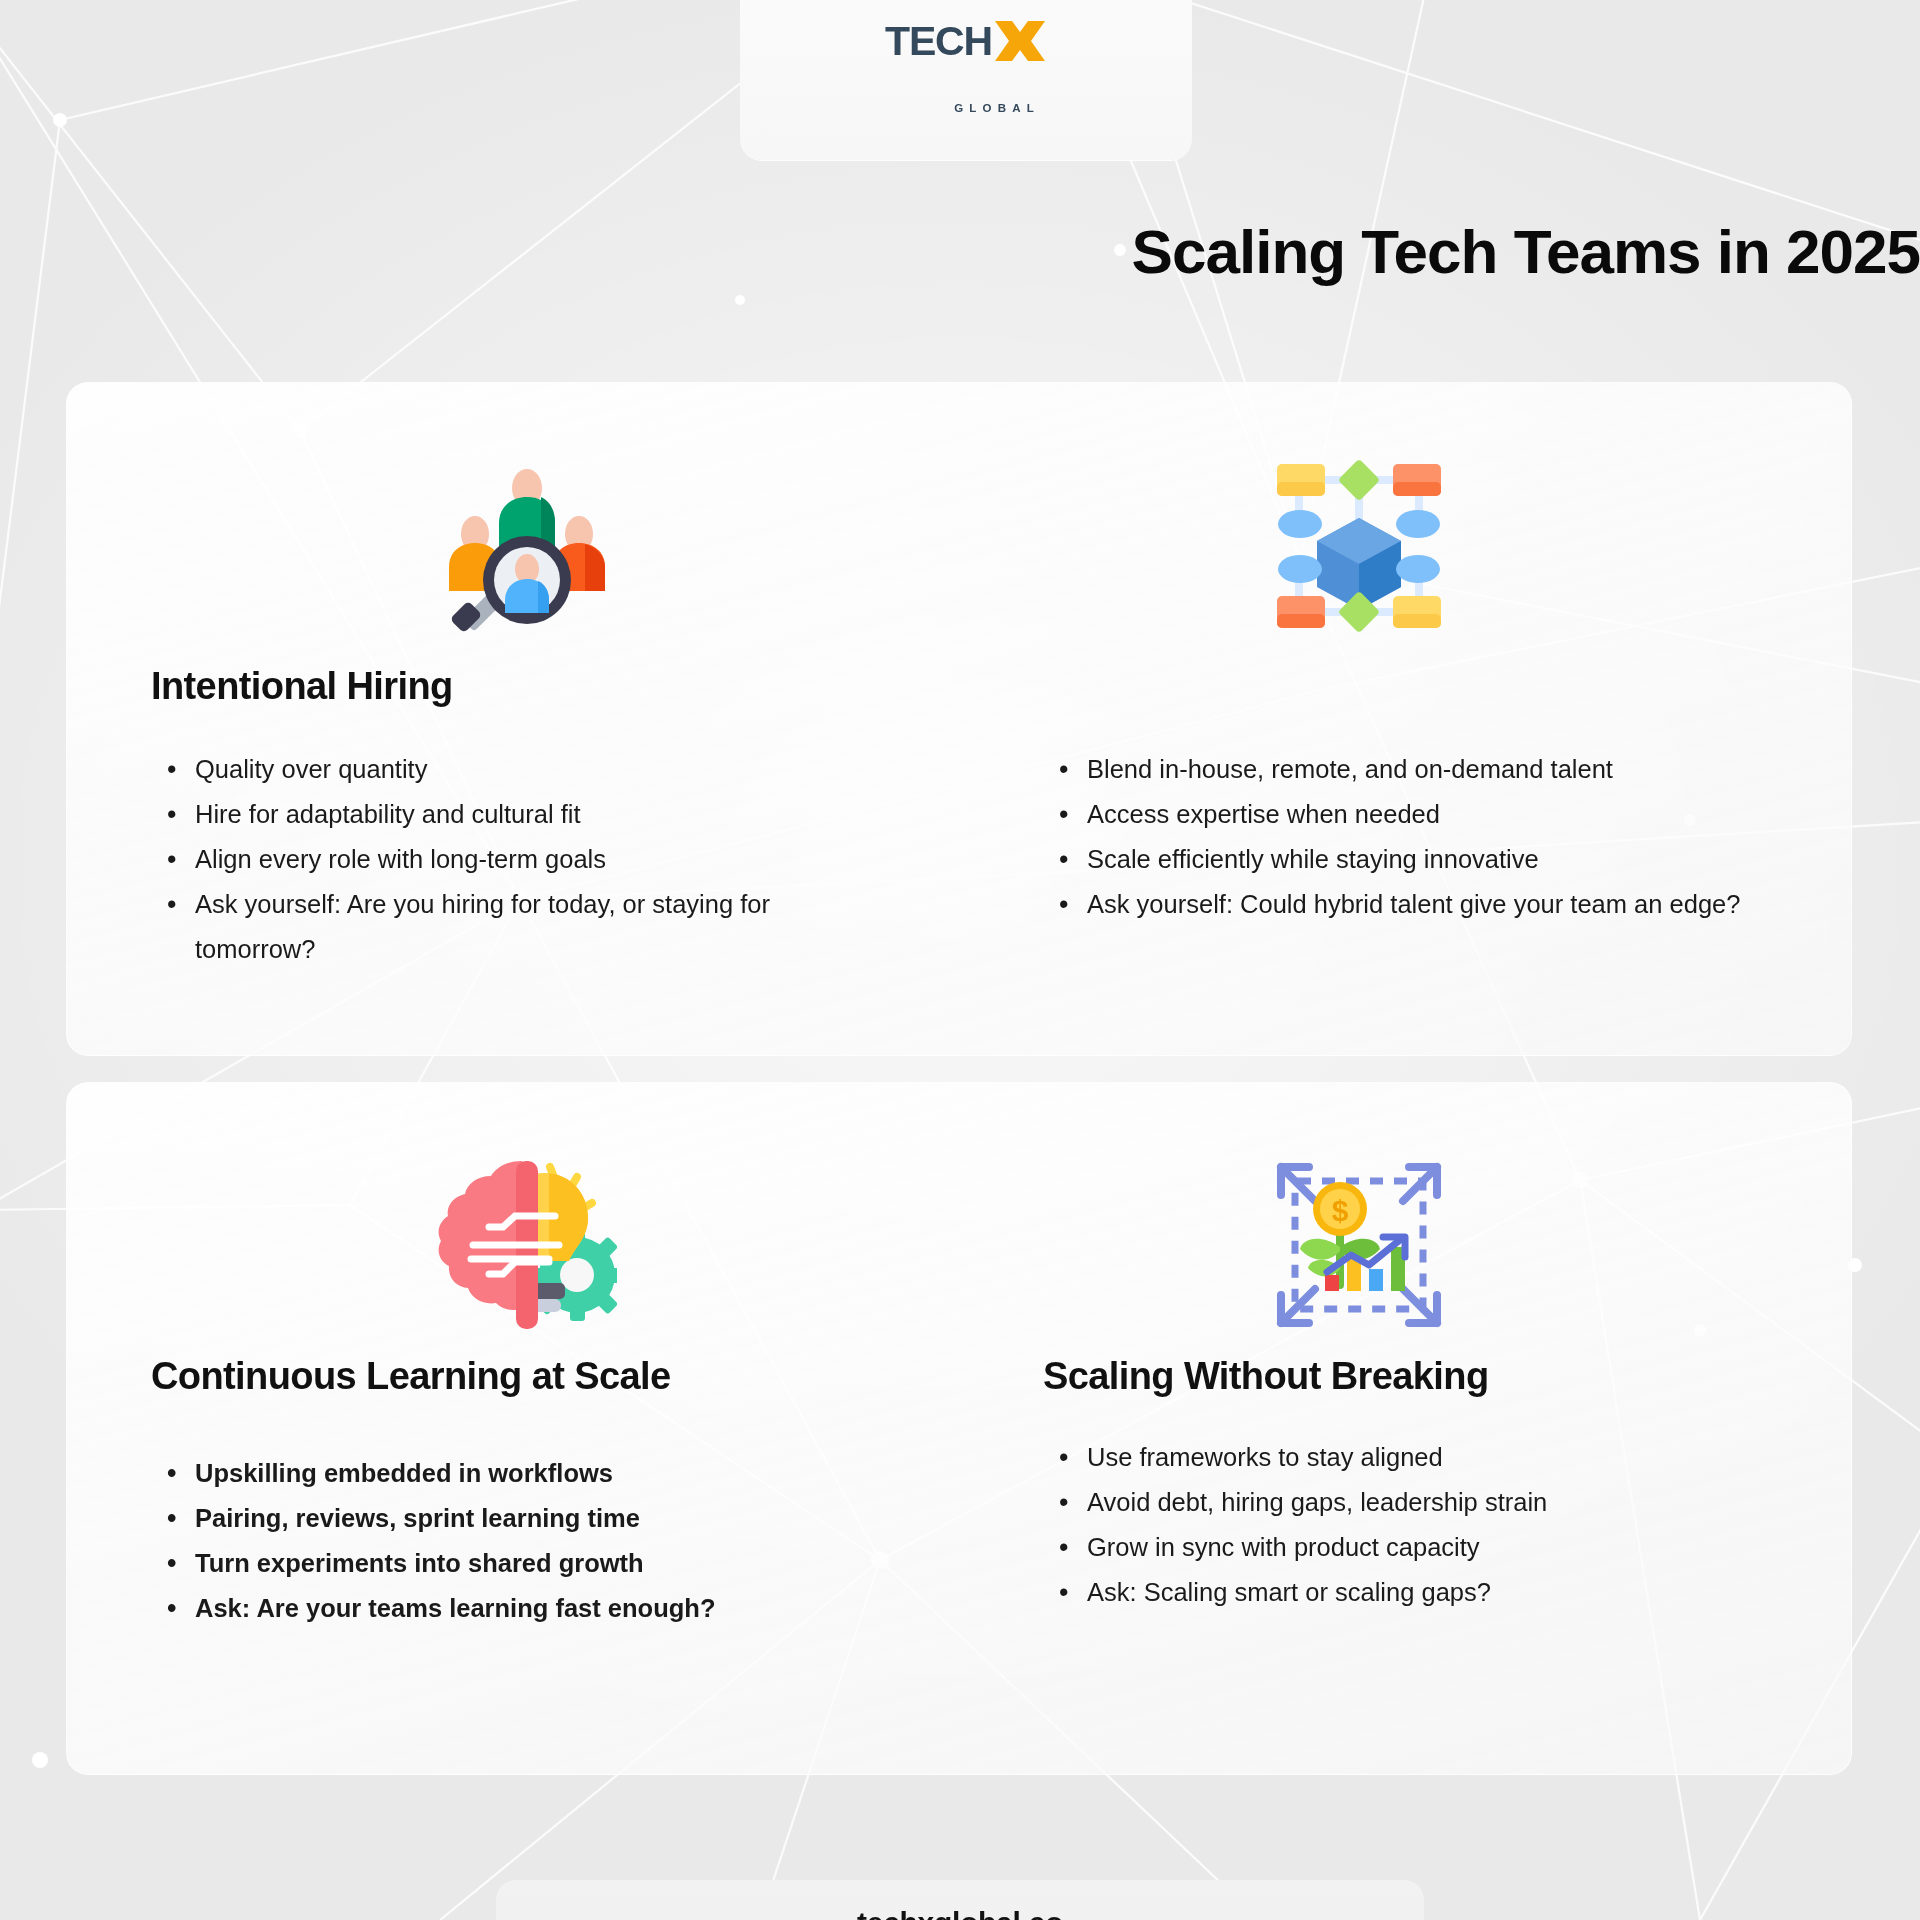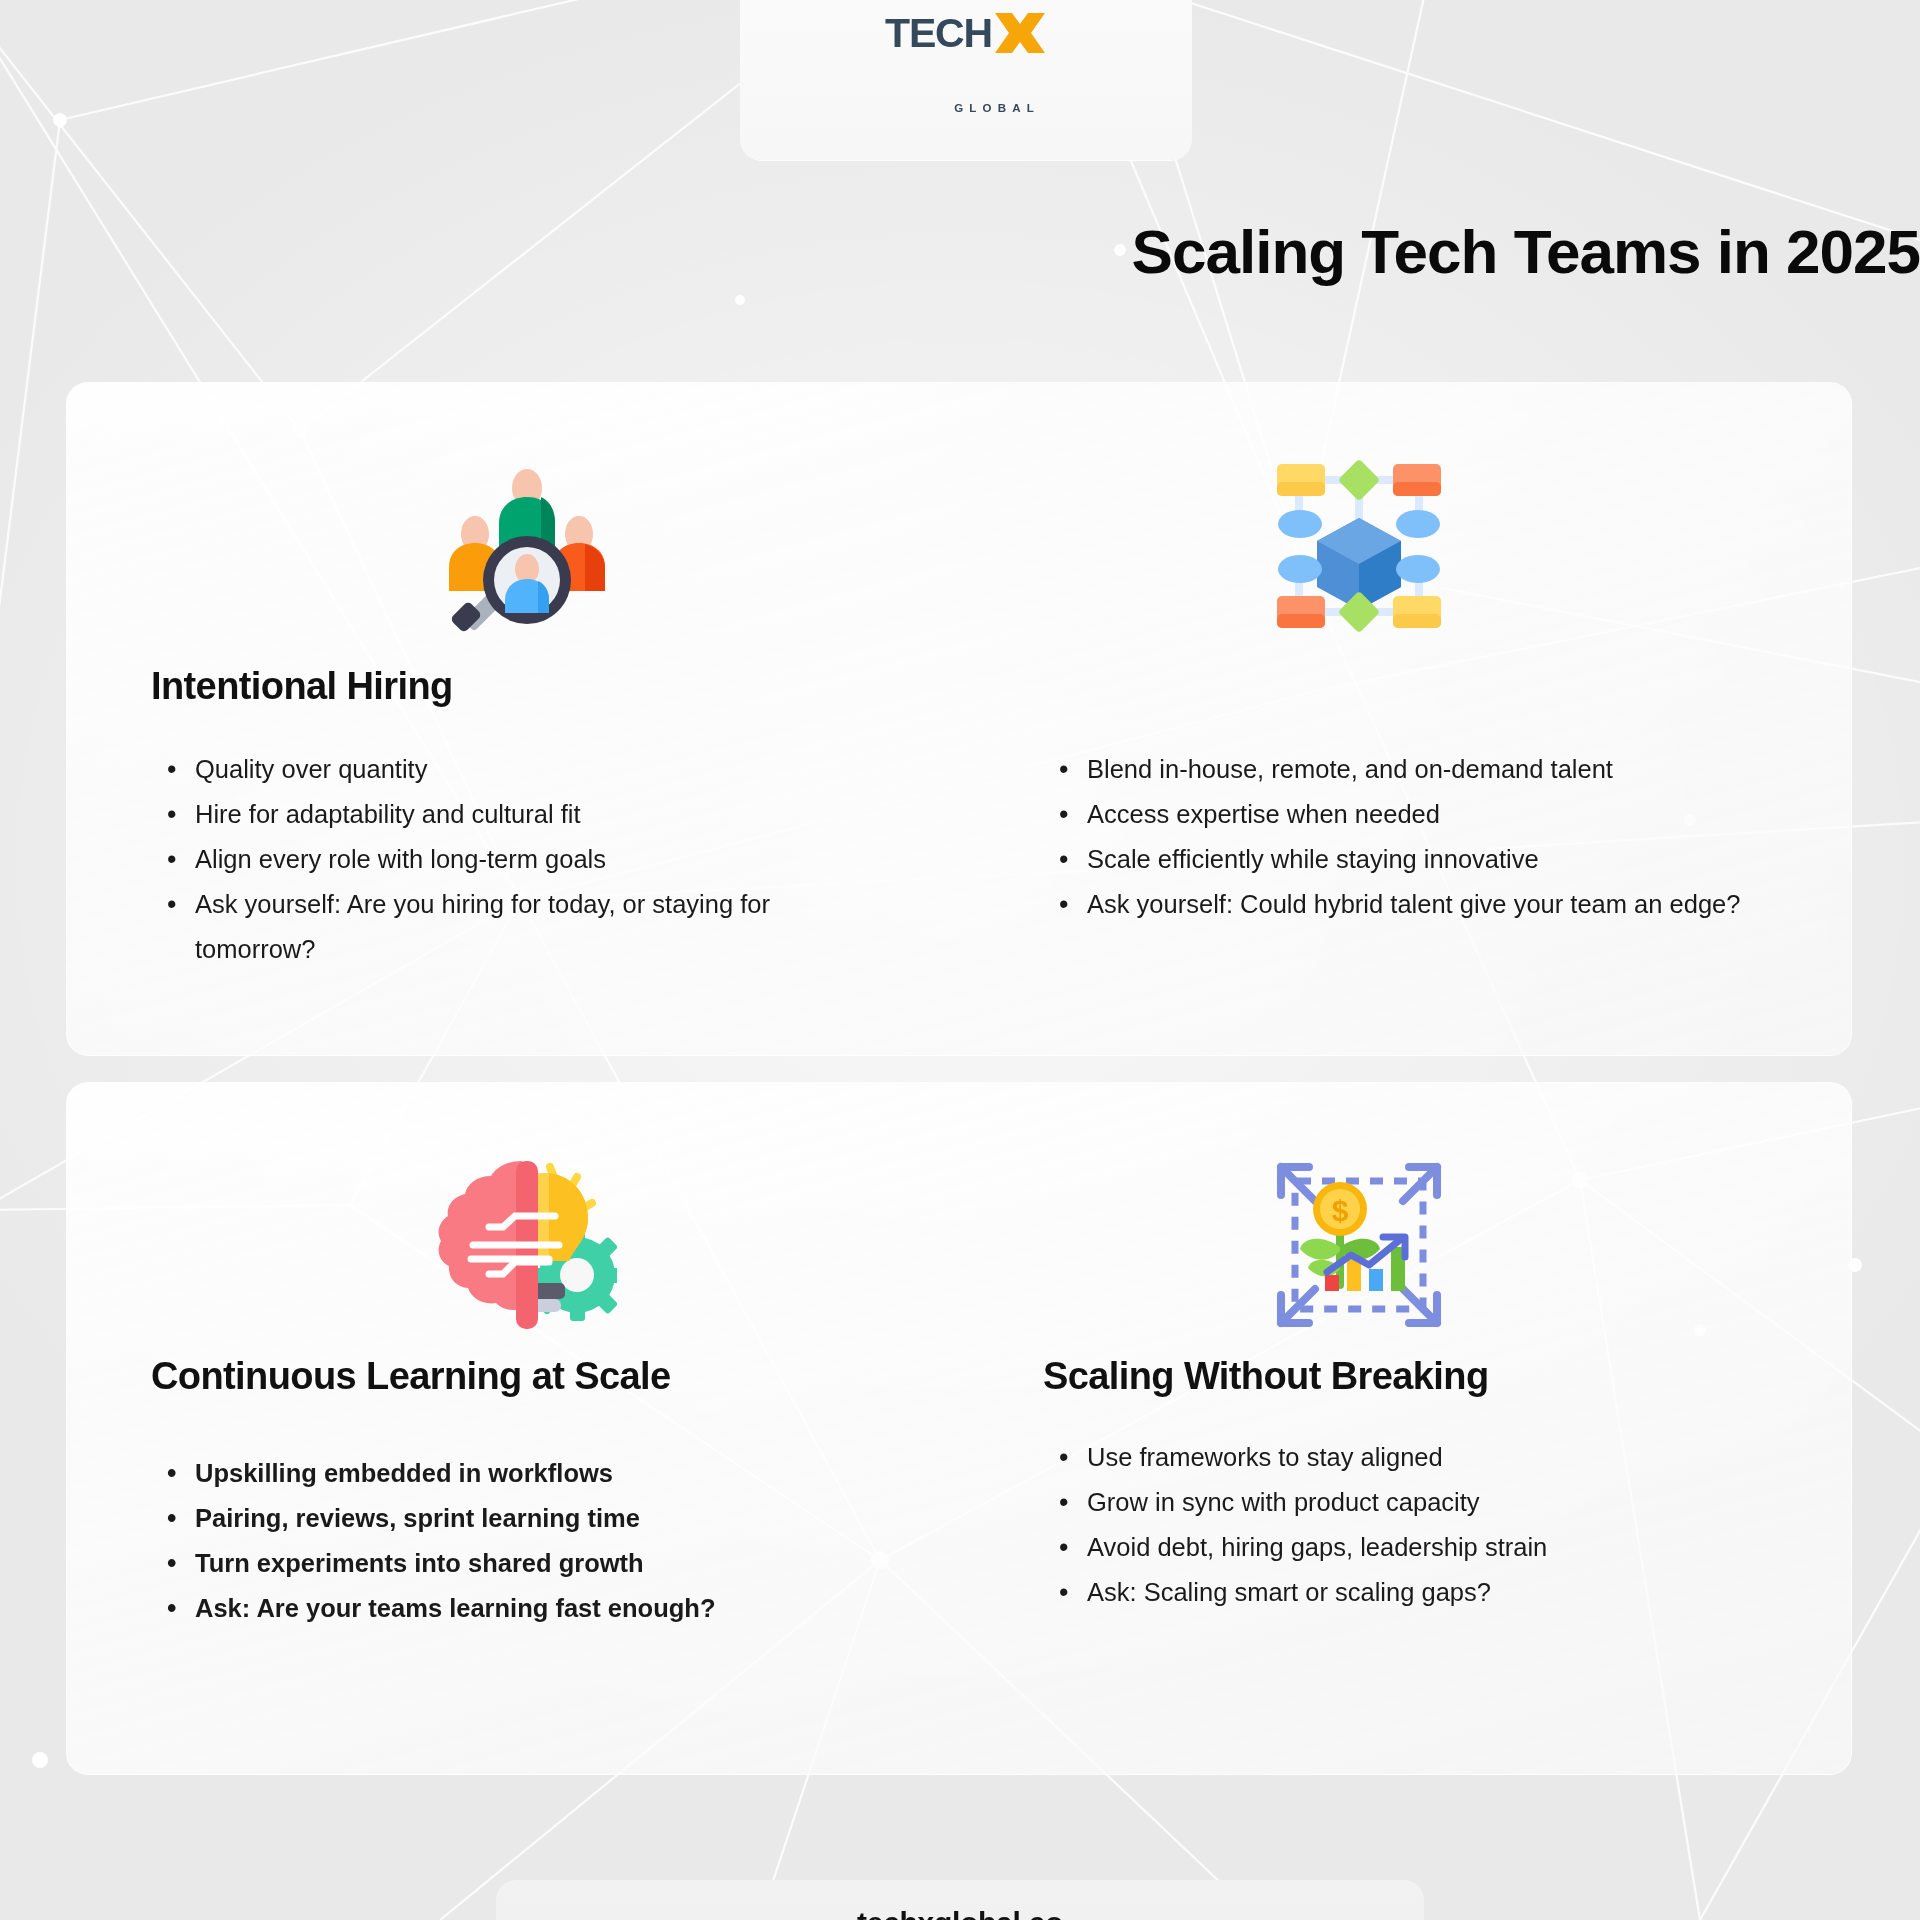--- a/index.html
+++ b/index.html
@@ -30,21 +30,21 @@
   }
   .logo { display:flex; flex-direction:column; align-items:center;gap:36px; }
   .logo-row { display:flex; align-items:center; line-height:1; }
   .logo-tech {
     font-size:41px; font-weight:bold; color:#35495c;
     letter-spacing:-1.2px; font-family:"Liberation Sans", sans-serif;
   }
   .logo-x { margin-left:1px; display:block; }
   .logo-global {
     font-size:11.5px; font-weight:bold; color:#35495c;
-    letter-spacing:6.2px; margin-top:12px; margin-left:62px;
+    letter-spacing:6.2px; margin-top:4px; margin-left:62px;
   }
 
   
   .page-title {
     position:absolute; left:0; top:216px; width:1920px;
     text-align:right; font-size:62px; font-weight:bold;
     color:#0a0a0a; letter-spacing:-1px;
   }
 
   
@@ -348,22 +348,22 @@
             <rect x="100" y="114" width="14" height="22" fill="#4aa8f5"></rect>
             <rect x="122" y="92" width="14" height="44" fill="#6dbe3b"></rect>
 
             <path d="M58 117 L82 100 L100 110 L132 84" fill="none" stroke="#5b6fd6" stroke-width="7" stroke-linecap="round" stroke-linejoin="round"></path>
             <path d="M114 82 H136 V102" fill="none" stroke="#5b6fd6" stroke-width="7" stroke-linecap="round" stroke-linejoin="round"></path>
           </svg>
         </div>
         <h2 class="col-title">Scaling Without Breaking</h2>
         <ul class="bullets">
           <li>Use frameworks to stay aligned</li>
+          <li>Avoid debt, hiring gaps, leadership strain</li>
           <li>Grow in sync with product capacity</li>
-          <li>Avoid debt, hiring gaps, leadership strain</li>
           <li>Ask: Scaling smart or scaling gaps?</li>
         </ul>
       </div>
 
     </div>
   </section>
 
   <div class="footer-tab">
     <span class="footer-text">techxglobal.co</span>
   </div>

